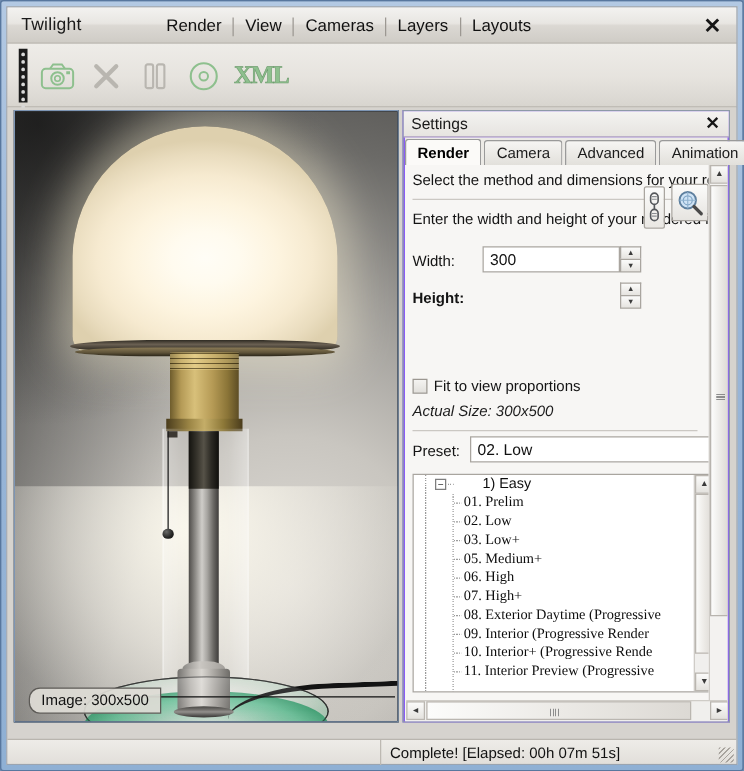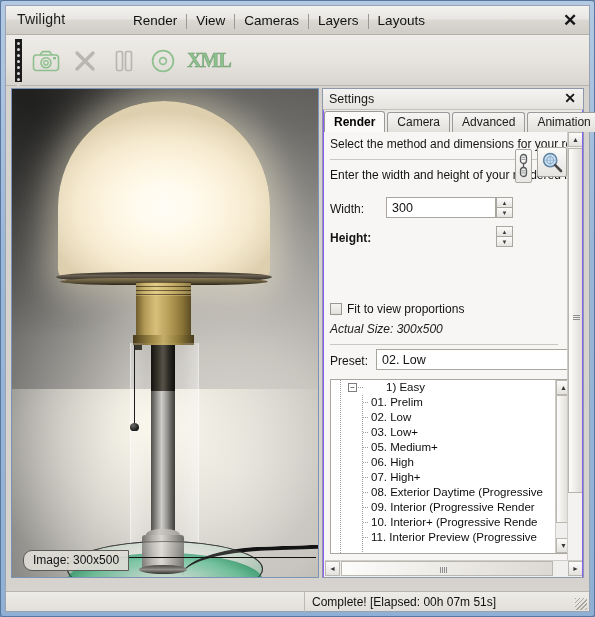--- a/index.html
+++ b/index.html
@@ -347,21 +347,21 @@
     overflow:hidden;
   }
   #tree-inner{
     position:absolute;left:0;top:0;width:226px;height:173px;overflow:hidden;
   }
   .tnode{
     position:relative;height:15px;line-height:15px;
     font-size:11.5px;color:#0d0d0d;white-space:nowrap;cursor:default;
   }
   .tnode.group{padding-left:15px;}
-  .tnode.leaf{padding-left:40px;}
+  .tnode.leaf{padding-left:40px;font-family:Liberation Serif, serif;}
   .expander{
     position:absolute;left:17px;top:3px;width:9px;height:9px;box-sizing:border-box;
     border:1px solid #7e7e7e;background:#fff;
     font-size:8px;line-height:7px;text-align:center;color:#222;
   }
   .dotline-v{
     position:absolute;left:9px;top:0;width:1px;height:100%;
     background:repeating-linear-gradient(180deg,#9b9b9b 0 1px,transparent 1px 2px);
   }
   .dotline-v2{

